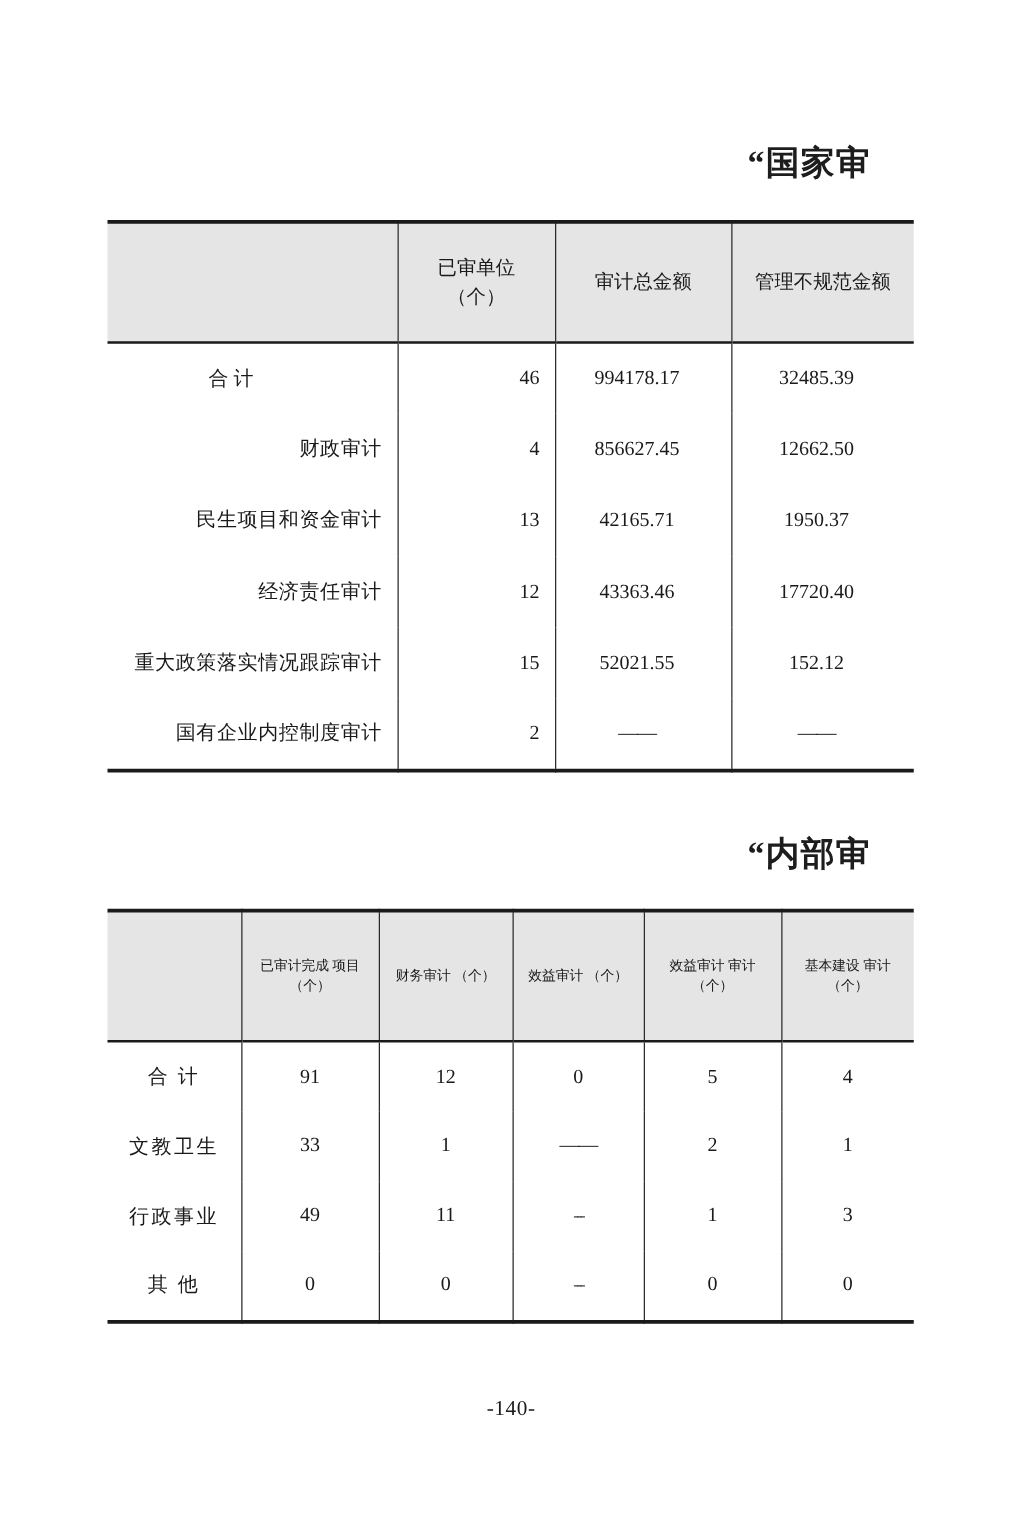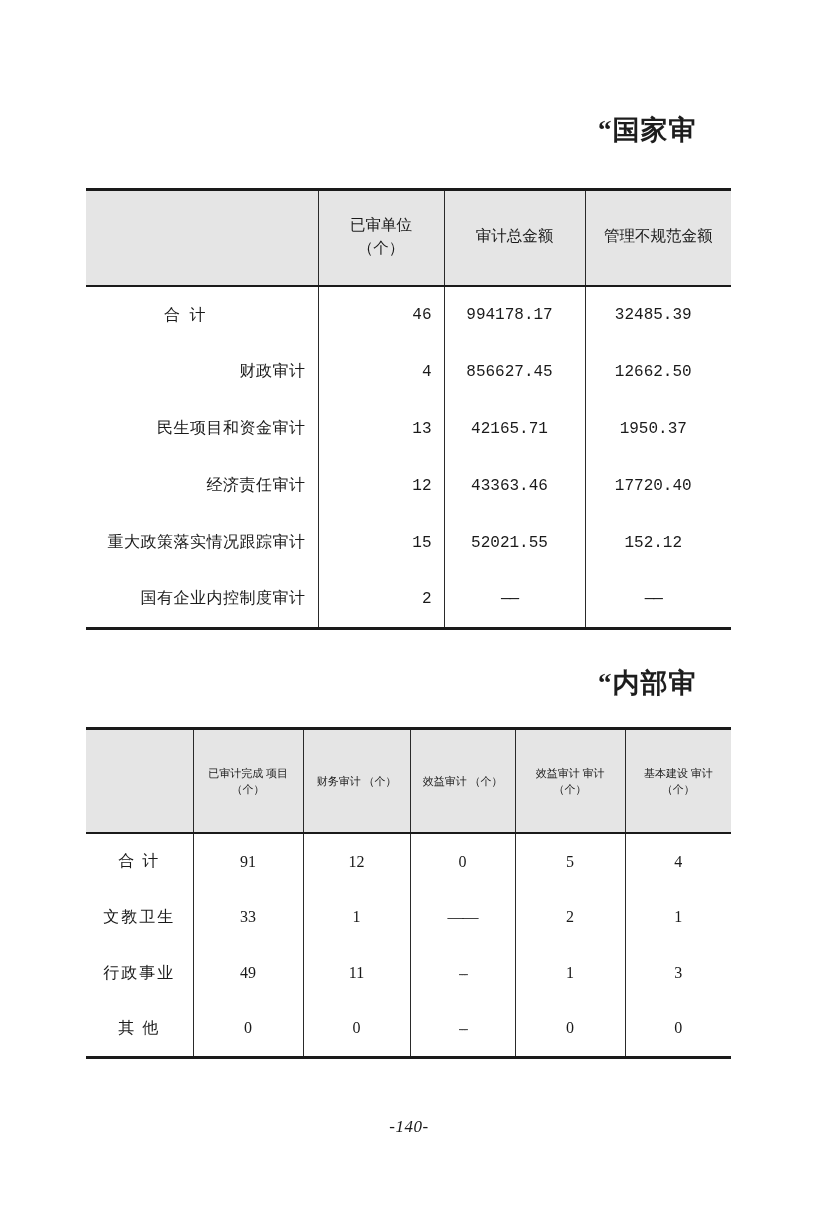--- a/index.html
+++ b/index.html
@@ -36,21 +36,21 @@
   }
   #title-1 { top: 112px; padding-left: 40px; }
   #title-2 { top: 665px; padding-left: 40px; }
 
   
   .tbl-wrap {
     position: absolute;
     left: 86px;
     width: 645px;
   }
-  #tbl1-wrap { top: 188px; font-family: Liberation Mono, monospace; }
+  #tbl1-wrap { top: 176px; }
   #tbl2-wrap { top: 727px; }
 
   table.doc-table {
     border-collapse: collapse;
     width: 645px;
     table-layout: fixed;
     font-size: 15.5px;
   }
 
   table.doc-table thead tr {
@@ -146,21 +146,20 @@
   
   #page-footer {
     position: absolute;
     left: 0;
     right: 0;
     top: 1117px;
     text-align: center;
     font-size: 17px;
     letter-spacing: 0.5px;
     color: #1a1a1a;
-    font-style: italic;
   }
 </style>
 </head>
 <body>
 
 <div class="page">
 
   <div class="section-title" id="title-1">“国家审</div>
 
   <div class="tbl-wrap" id="tbl1-wrap">

